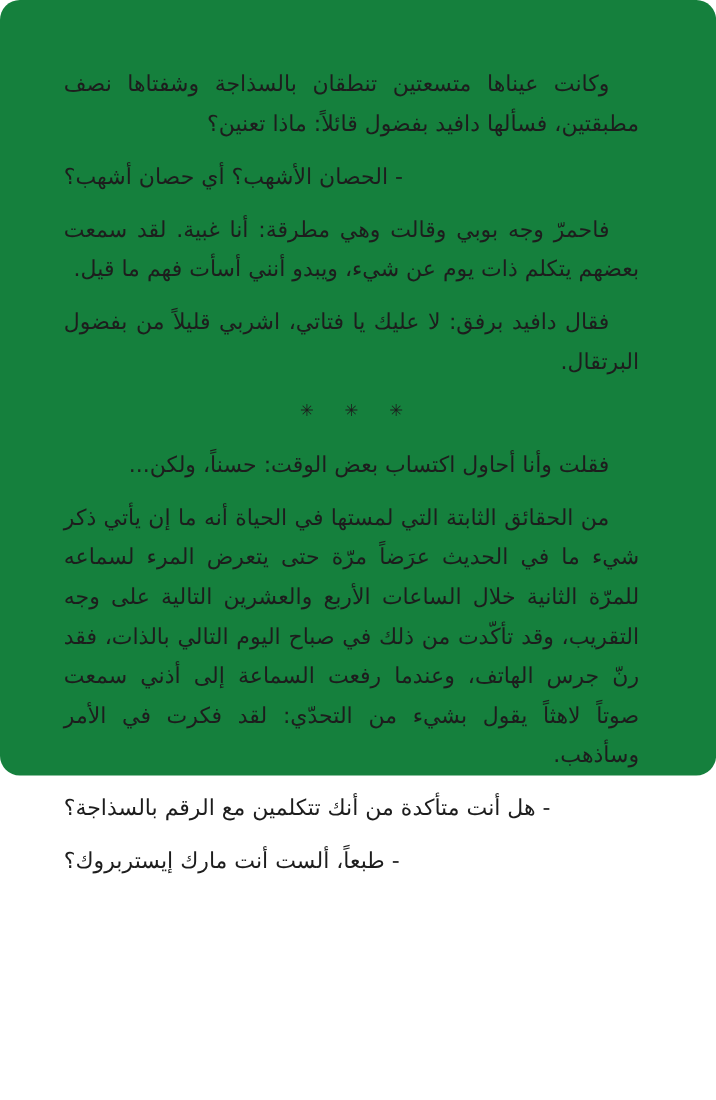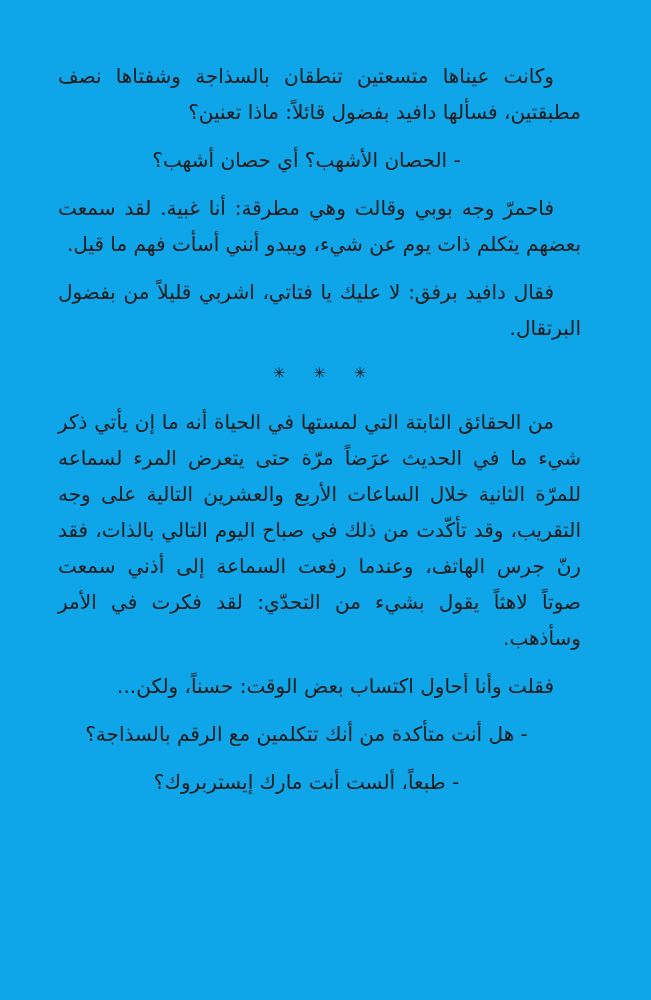--- a/index.html
+++ b/index.html
@@ -10,37 +10,38 @@
   body {
     width: 651px;
     height: 1000px;
     overflow: hidden;
     font-family: "DejaVu Sans", sans-serif;
     color: #1d1d1d;
   }
   .page {
     box-sizing: border-box;
     width: 651px;
-    height: 1000px;
+    height: 705px;
     padding: 58px 70px 10px 58px;
     direction: rtl;
-    background: #0ea5e9;
+    background: #15803d;
+    border-radius: 18px;
   }
   p {
     margin: 0 0 12px 0;
     font-size: 20px;
     line-height: 36px;
   }
   p.body-para {
     text-align: justify;
     text-align-last: right;
     text-indent: 27px;
   }
   p.dialogue {
-    text-align: center;
+    text-align: left;
     padding-right: 26px;
   }
   .section-break {
     text-align: center;
     font-size: 15px;
     line-height: 30px;
     margin: 6px 0 16px 0;
     color: #1d1d1d;
   }
   .section-break span {
@@ -59,22 +60,22 @@
   <p class="dialogue">- الحصان الأشهب؟ أي حصان أشهب؟</p>
 
   <p class="body-para">فاحمرّ وجه بوبي وقالت وهي مطرقة: أنا غبية. لقد سمعت بعضهم يتكلم ذات يوم عن شيء، ويبدو أنني أسأت فهم ما قيل.</p>
 
   <p class="body-para">فقال دافيد برفق: لا عليك يا فتاتي، اشربي قليلاً من بفضول البرتقال.</p>
 
   <div class="section-break">
     <span>✳</span><span>✳</span><span>✳</span>
   </div>
 
+  <p class="body-para">فقلت وأنا أحاول اكتساب بعض الوقت: حسناً، ولكن...</p>
+
   <p class="body-para">من الحقائق الثابتة التي لمستها في الحياة أنه ما إن يأتي ذكر شيء ما في الحديث عرَضاً مرّة حتى يتعرض المرء لسماعه للمرّة الثانية خلال الساعات الأربع والعشرين التالية على وجه التقريب، وقد تأكّدت من ذلك في صباح اليوم التالي بالذات، فقد رنّ جرس الهاتف، وعندما رفعت السماعة إلى أذني سمعت صوتاً لاهثاً يقول بشيء من التحدّي: لقد فكرت في الأمر وسأذهب.</p>
-
-  <p class="body-para">فقلت وأنا أحاول اكتساب بعض الوقت: حسناً، ولكن...</p>
 
 
   <p class="dialogue">- هل أنت متأكدة من أنك تتكلمين مع الرقم بالسذاجة؟</p>
 
   <p class="dialogue">- طبعاً، ألست أنت مارك إيستربروك؟</p>
 
 </div>
 
 </body></html>

